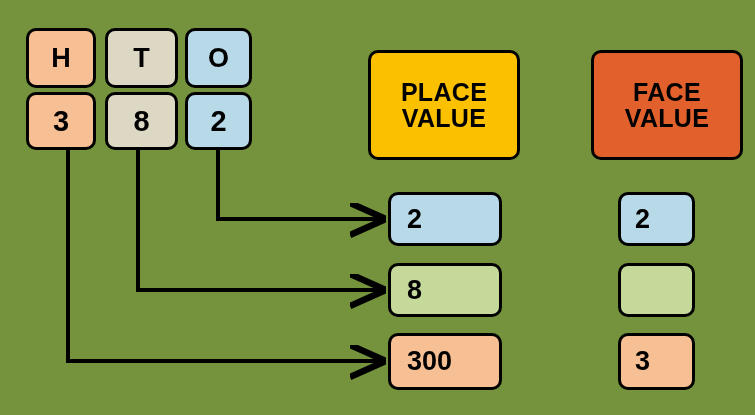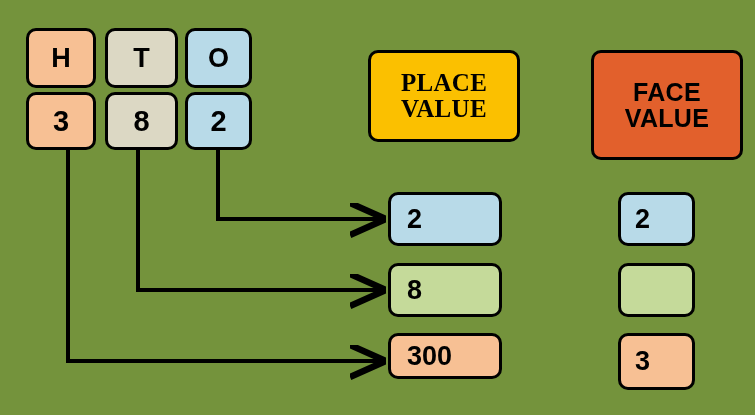--- a/index.html
+++ b/index.html
@@ -105,37 +105,37 @@
   <div class="box digit c-peach" style="left:26px;  top:92px; width:70px; height:58px;">
     <span>3</span>
   </div>
   <div class="box digit c-beige" style="left:105px; top:92px; width:73px; height:58px;">
     <span>8</span>
   </div>
   <div class="box digit c-blue" style="left:185px; top:92px; width:67px; height:58px;">
     <span>2</span>
   </div>
 
-  <div class="box cat-header c-yellow" style="left:368px; top:50px; width:152px; height:92px;font-family:Liberation Serif, serif;">
+  <div class="box cat-header c-yellow" style="left:368px; top:50px; width:152px; height:110px;">
     <span>PLACE</span>
     <span>VALUE</span>
   </div>
 
   <div class="box cat-header c-red" style="left:578px; top:50px; width:152px; height:110px;">
     <span>FACE</span>
     <span>VALUE</span>
   </div>
 
   <div class="box value-box c-blue" style="left:388px; top:192px; width:114px; height:54px;">
     <span>2</span>
   </div>
   <div class="box value-box c-sage" style="left:388px; top:263px; width:114px; height:54px;">
     <span>8</span>
   </div>
-  <div class="box value-box c-peach" style="left:388px; top:333px; width:114px; height:46px;">
+  <div class="box value-box c-peach" style="left:388px; top:333px; width:114px; height:57px;">
     <span>300</span>
   </div>
 
   <div class="box face-box c-blue" style="left:618px; top:192px; width:77px; height:54px;">
     <span>2</span>
   </div>
   <div class="box face-box c-sage" style="left:618px; top:263px; width:77px; height:54px;">
     <span></span>
   </div>
   <div class="box face-box c-peach" style="left:618px; top:333px; width:77px; height:57px;">

